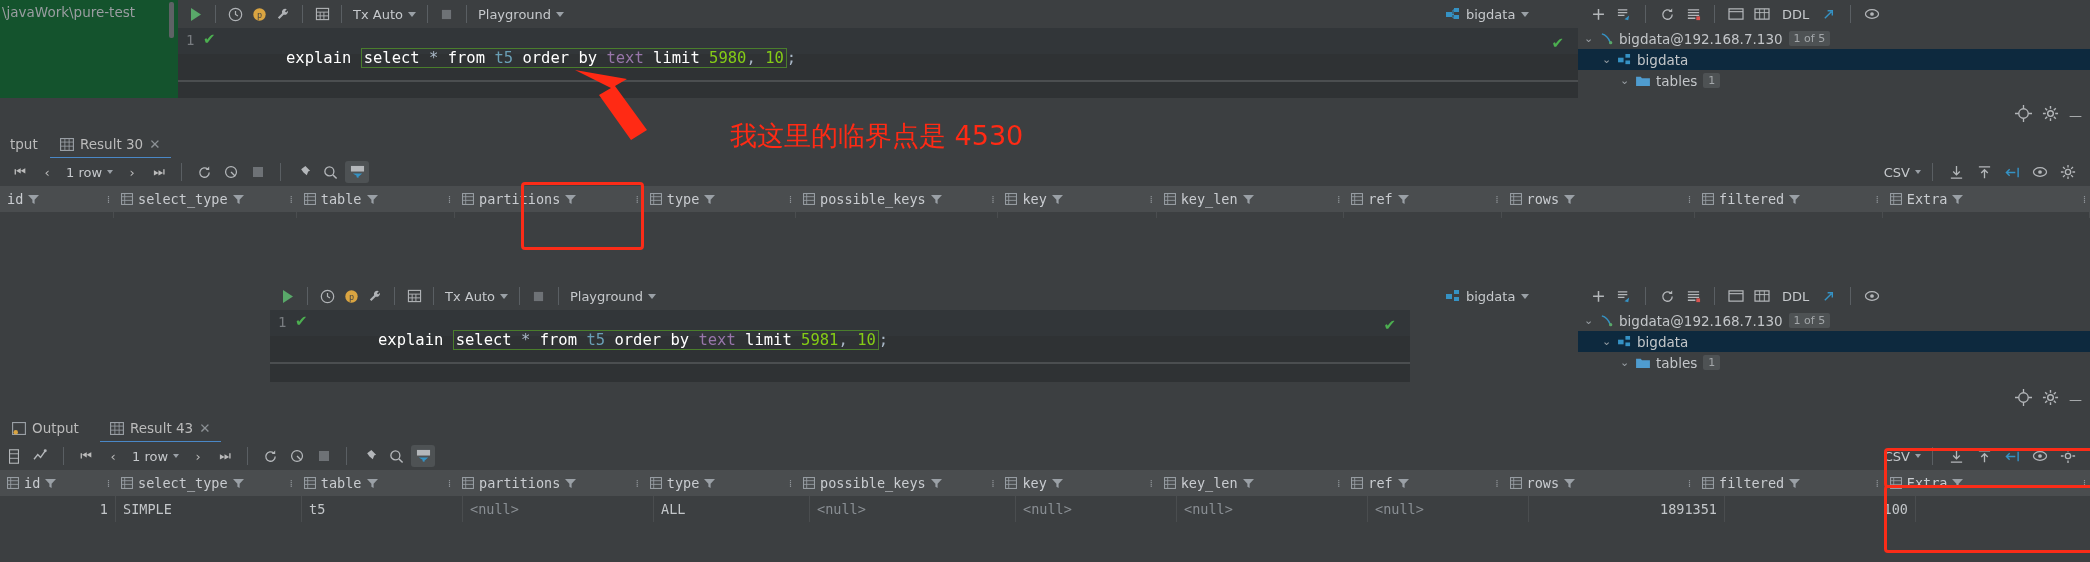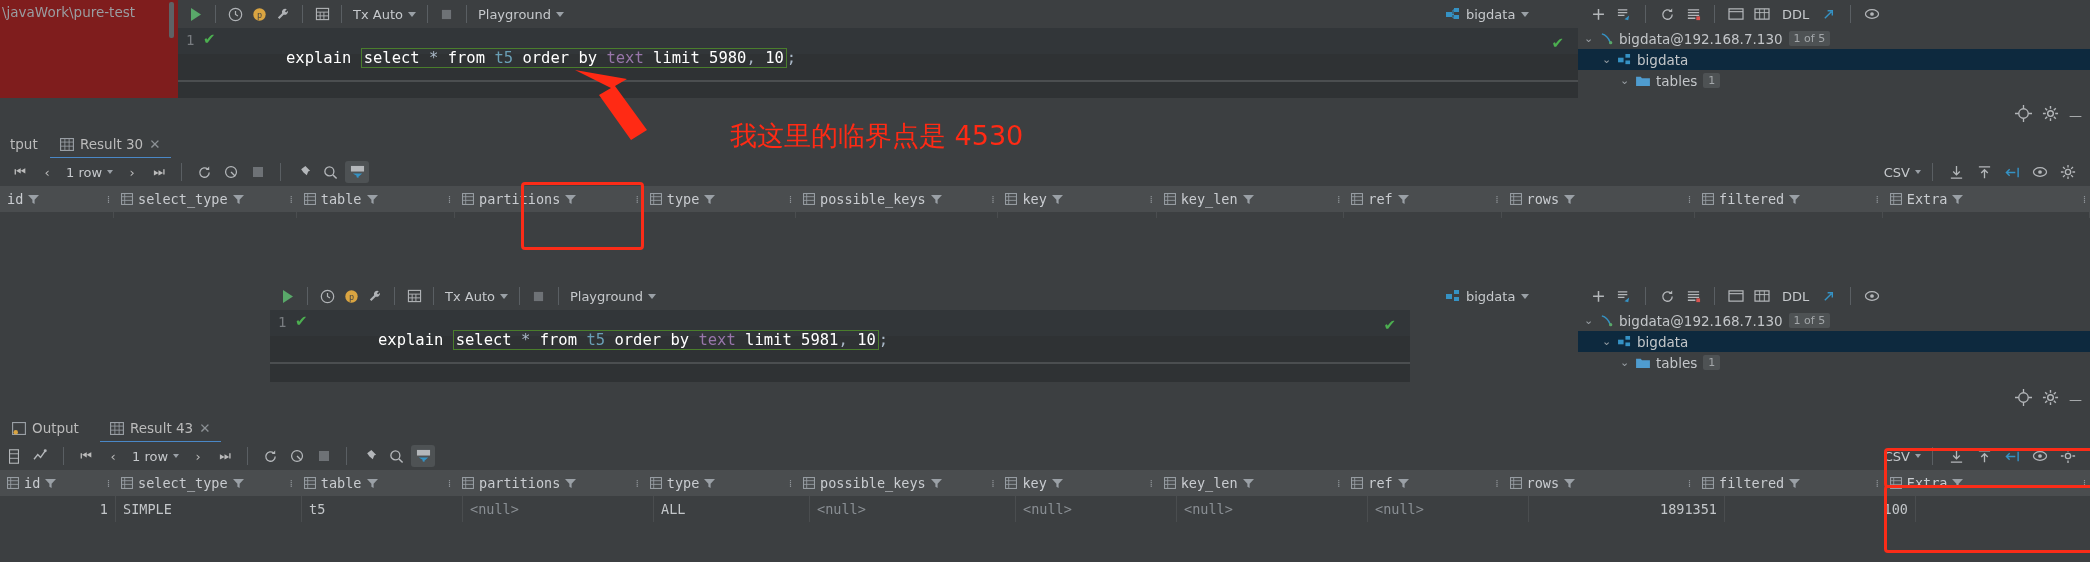--- a/index.html
+++ b/index.html
@@ -14,21 +14,21 @@
   .tb-ico{width:24px;height:22px;display:flex;align-items:center;justify-content:center;flex:none;}
   .dd{display:flex;align-items:center;gap:5px;color:#c6c9cc;font-size:13px;white-space:nowrap;}
   .chev{display:inline-block;width:0;height:0;border-left:4px solid transparent;
         border-right:4px solid transparent;border-top:5px solid #9aa0a6;}
   .caret-sm{display:inline-block;width:0;height:0;border-left:3px solid transparent;
         border-right:3px solid transparent;border-top:4px solid #9aa0a6;}
   
   .codearea{background:#2f3234;position:relative;}
   .gutter{color:#787c80;font-family:"DejaVu Sans Mono","Liberation Mono",monospace;font-size:14px;}
   .code{font-family:"DejaVu Sans Mono","Liberation Mono",monospace;font-size:15.5px;white-space:pre;}
-  .kw{color:#ffffff;} .tbl{color:#6a9fb5;} .num{color:#ffffff;} .col{color:#9876aa;} .punct{color:#a9b7c6;}
+  .kw{color:#ffffff;} .tbl{color:#6a9fb5;} .num{color:#84cc16;} .col{color:#9876aa;} .punct{color:#a9b7c6;}
   .sqlbox{border:1px solid #4a7d2c;padding:0 2px;}
   .okcheck{color:#4caf50;font-size:15px;}
   .tab{display:flex;align-items:center;gap:6px;padding:0 10px;height:26px;color:#bbbbbb;font-size:13.5px;white-space:nowrap;}
   .tab.active{border-bottom:2px solid #4a88c7;}
   .hdr{background:#4a4d4f;display:flex;height:26px;align-items:center;}
   .hcell{display:flex;align-items:center;gap:5px;height:26px;padding-left:7px;
          color:#c9ccd0;font-family:"DejaVu Sans Mono","Liberation Mono",monospace;
          font-size:13.5px;white-space:nowrap;box-sizing:border-box;overflow:hidden;}
   .rowr{background:#3c3f41;display:flex;height:26px;align-items:center;}
   .dcell{height:26px;line-height:26px;padding-left:7px;color:#c3c6c9;
@@ -49,21 +49,21 @@
   .hl{position:absolute;border:3px solid #fb2c18;border-radius:4px;pointer-events:none;}
   svg{display:block;}
 </style>
 </head>
 <body>
 
 <div class="panel" style="top:0;height:218px;">
 
   <div style="position:absolute;left:0;top:0;width:2090px;height:28px;background:#3c3f41;"></div>
 
-  <div style="position:absolute;left:0;top:0;width:178px;height:98px;background:#7f1d1d;">
+  <div style="position:absolute;left:0;top:0;width:178px;height:98px;background:#14532d;">
     <div class="proj-label" style="position:absolute;left:2px;top:4px;">\javaWork\pure-test</div>
     <div style="position:absolute;right:4px;top:2px;width:5px;height:36px;background:#5e6265;border-radius:2px;"></div>
   </div>
 
   <div style="position:absolute;left:178px;top:0;width:1400px;height:28px;">
     <div class="toolbar">
       <div class="tb-ico" style="margin-left:6px;">
         <svg width="12" height="13" viewBox="0 0 12 13">
             <polygon points="1,0 11,6.5 1,13" fill="#59a869"></polygon>
           </svg>

